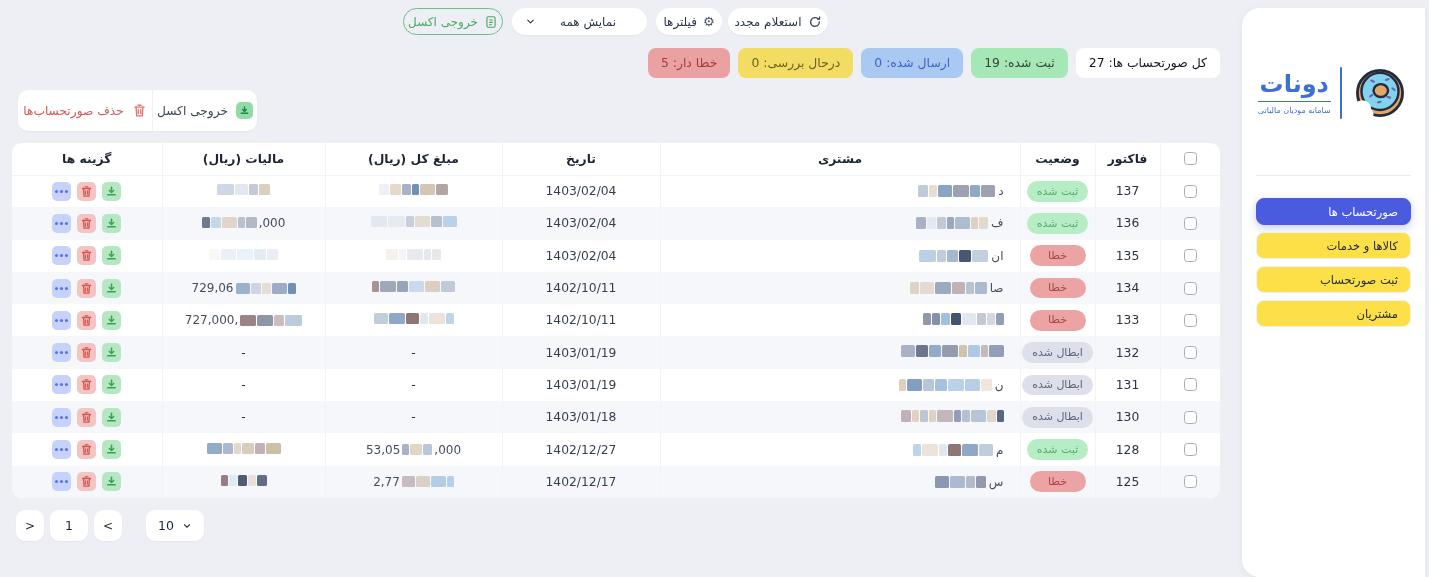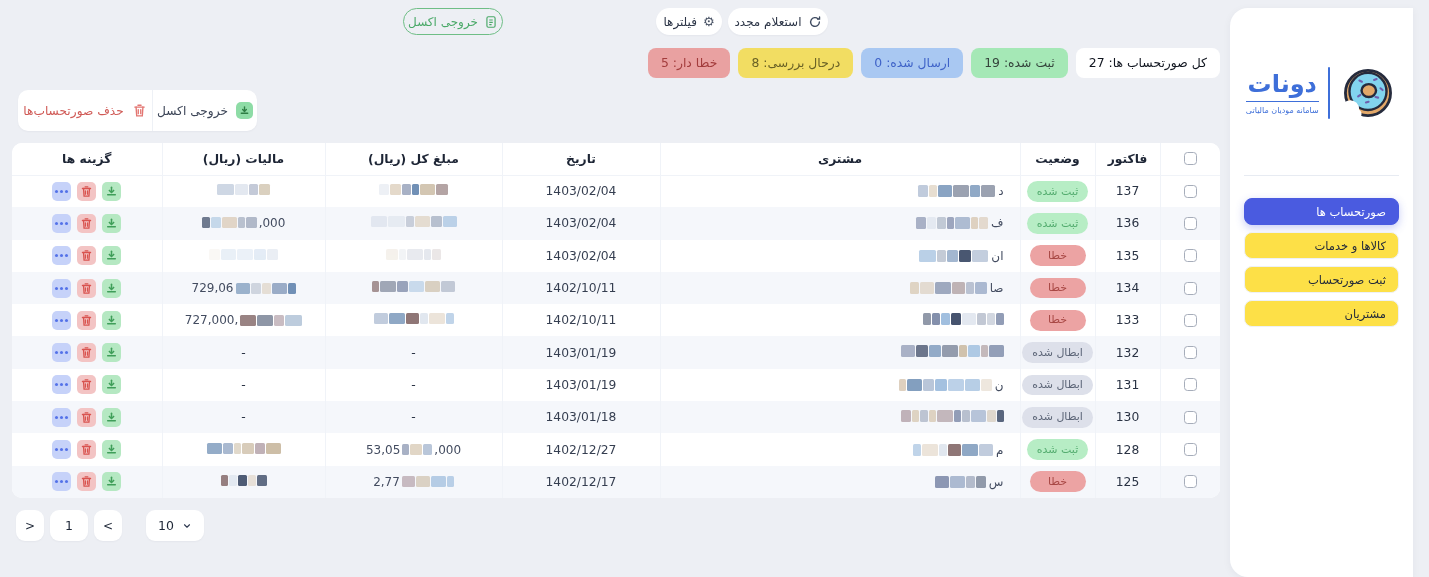--- a/index.html
+++ b/index.html
@@ -81,21 +81,21 @@
   
   .pagination { position: absolute; left: 16px; top: 510px; display: flex; gap: 6px; align-items: center; direction: rtl; }
   .pg { height: 31px; background: #fff; border: none; border-radius: 9px; font-size: 12.5px;
         color: #1d2636; cursor: pointer; font-family: inherit; display: flex; align-items: center;
         justify-content: center; box-shadow: 0 1px 2px rgba(20,30,60,.04); }
   .pg-nav { width: 28px; font-size: 12px; }
   .pg-num { width: 38px; }
   .pg-select { width: 58px; direction: ltr; gap: 8px; margin-left: 18px; }
 
   
-  .sidebar { position: absolute; right: 16px; top: 8px; width: 183px; height: 569px; background: #fff;
+  .sidebar { position: absolute; right: 4px; top: 8px; width: 183px; height: 569px; background: #fff;
              border-radius: 18px 0 0 18px; box-shadow: 0 2px 8px rgba(25,35,65,.05); }
   .logo { margin-top: 56px; display: flex; align-items: center; justify-content: center; gap: 9px; direction: rtl; }
   .logo-sep { width: 2.5px; height: 52px; background: #3e6fd9; border-radius: 2px; }
   .brand-col { display: flex; flex-direction: column; align-items: center; }
   .brand { font-size: 24px; font-weight: bold; color: #3e6fd9; border-bottom: 1.6px solid #3e6fd9;
            padding: 0 2px 3px; line-height: 1.1; }
   .tagline { font-size: 8px; color: #3e6fd9; margin-top: 4px; white-space: nowrap; }
   .side-divider { border: none; border-top: 1px solid #e7ebf2; margin: 53px 14px 10px; }
   .menu { padding: 12px 14px; }
   .menu-item { height: 27px; border-radius: 8px; display: flex; align-items: center; padding: 0 12px;
@@ -117,36 +117,44 @@
         </svg>
     </span>
     <span>استعلام مجدد</span>
   </button>
 
   <button class="tbtn btn-filters">
     <span class="gear-glyph">⚙</span>
     <span>فیلترها</span>
   </button>
 
+  <button class="tbtn btn-showall">
+    <span class="lbl">نمایش همه</span>
+    <span style="display:inline-flex">
+      <svg width="11" height="11" viewBox="0 0 24 24" fill="none" stroke="#2e3950" stroke-width="2.4" stroke-linecap="round" stroke-linejoin="round">
+          <path d="M6 9l6 6 6-6"></path>
+        </svg>
+    </span>
+  </button>
 
   <button class="tbtn btn-excel-top">
     <span style="display:inline-flex">
       <svg width="14" height="14" viewBox="0 0 24 24" fill="none" stroke="#4aa968" stroke-width="2">
           <rect x="5" y="3" width="14" height="18" rx="2.5"></rect>
           <path d="M9 8.5h6M9 12.5h6M9 16.5h4"></path>
         </svg>
     </span>
     <span>خروجی اکسل</span>
   </button>
 
   <div class="stats">
       <div class="stat stat-total">کل صورتحساب ها: 27</div>
       <div class="stat stat-success">ثبت شده: 19</div>
       <div class="stat stat-info">ارسال شده: 0</div>
-      <div class="stat stat-warning">درحال بررسی: 8</div>
+      <div class="stat stat-warning">درحال بررسی: 0</div>
       <div class="stat stat-danger">خطا دار: 5</div>
     </div>
 
   <div class="actions">
     <button class="action action-export">
       <span class="mini-dl">
         <svg viewBox="0 0 24 24" fill="none" stroke="currentColor" stroke-width="3" stroke-linecap="round" stroke-linejoin="round">
             <path d="M12 4v9"></path>
             <path d="M8 10l4 4 4-4"></path>
             <path d="M5 18h14"></path>

